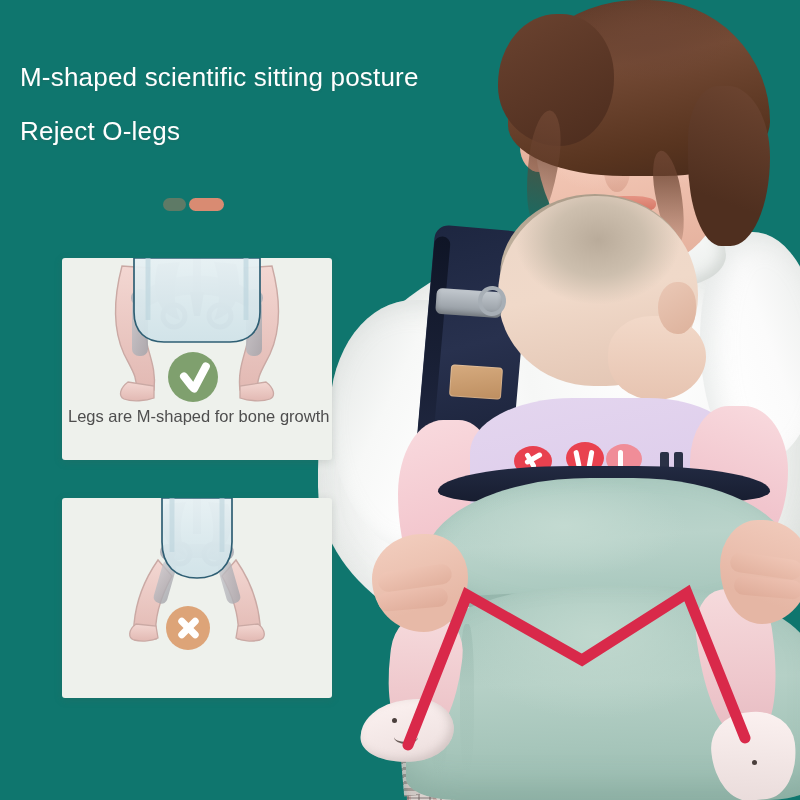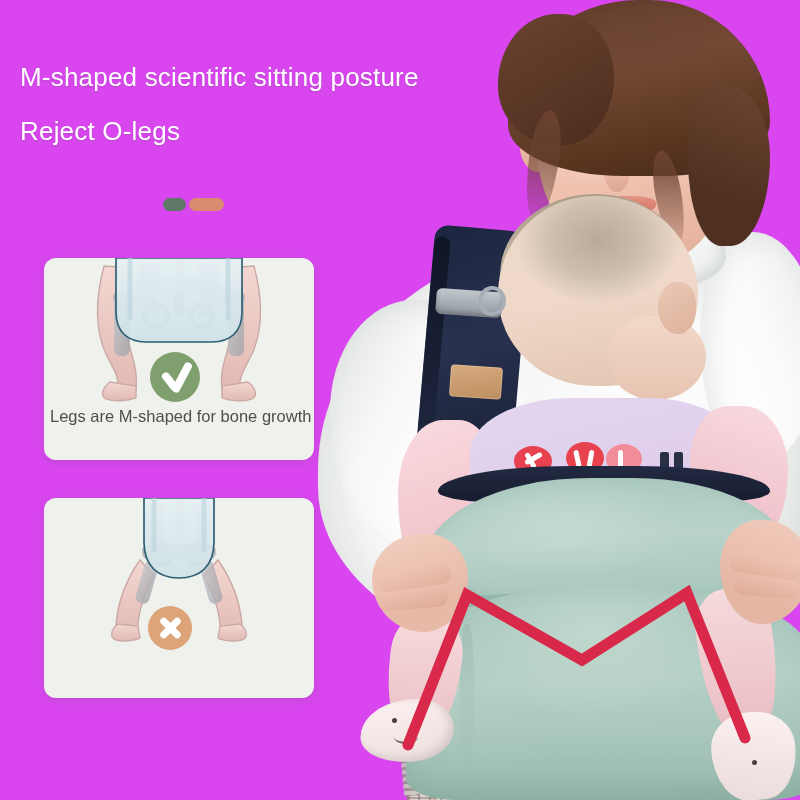--- a/index.html
+++ b/index.html
@@ -297,22 +297,22 @@
     white-space:nowrap;
   }
 
   
   .pills{position:absolute;left:163px;top:198px;display:flex;align-items:center;gap:3px;}
   .pill-dark{width:23px;height:13px;background:#5e7a66;border-radius:7px;}
   .pill-coral{width:35px;height:13px;background:#d98b72;border-radius:7px;}
 
   
   .card{
-    position:absolute;left:44px;width:270px;
-    background:#eef1ec;border-radius:12px;
+    position:absolute;left:62px;width:270px;
+    background:#eef1ec;border-radius:3px;
     box-shadow:0 2px 9px rgba(76,96,84,.18);
     overflow:hidden;
   }
   .card-1{top:258px;height:202px;}
   .card-2{top:498px;height:200px;}
   .card-figure{position:relative;width:100%;height:148px;}
   .card-caption{
     text-align:center;color:#4e4e4e;font-size:16.5px;
     line-height:20px;padding:0 6px;white-space:nowrap;
   }
@@ -326,21 +326,21 @@
   .tick-b{position:absolute;width:8px;height:33px;background:#fff;border-radius:4px;transform:rotate(28deg);left:28px;top:9px;}
   .ex-a{position:absolute;width:7px;height:26px;background:#fff;border-radius:4px;transform:rotate(45deg);}
   .ex-b{position:absolute;width:7px;height:26px;background:#fff;border-radius:4px;transform:rotate(-45deg);}
 
   
   .m-overlay{position:absolute;left:0;top:0;width:800px;height:800px;pointer-events:none;}
 </style>
 </head>
 <body>
 
-<div id="stage" style="background: #d946ef;">
+<div id="stage" style="background: #0f766e;">
 
   <div class="photo">
     <div class="blouse"></div>
     <div class="blouse-shoulder-l"></div>
     <div class="blouse-shoulder-r"></div>
     <div class="ruffle"></div>
 
     <div class="neck"></div>
     <div class="ear"></div>
     <div class="head"></div>

